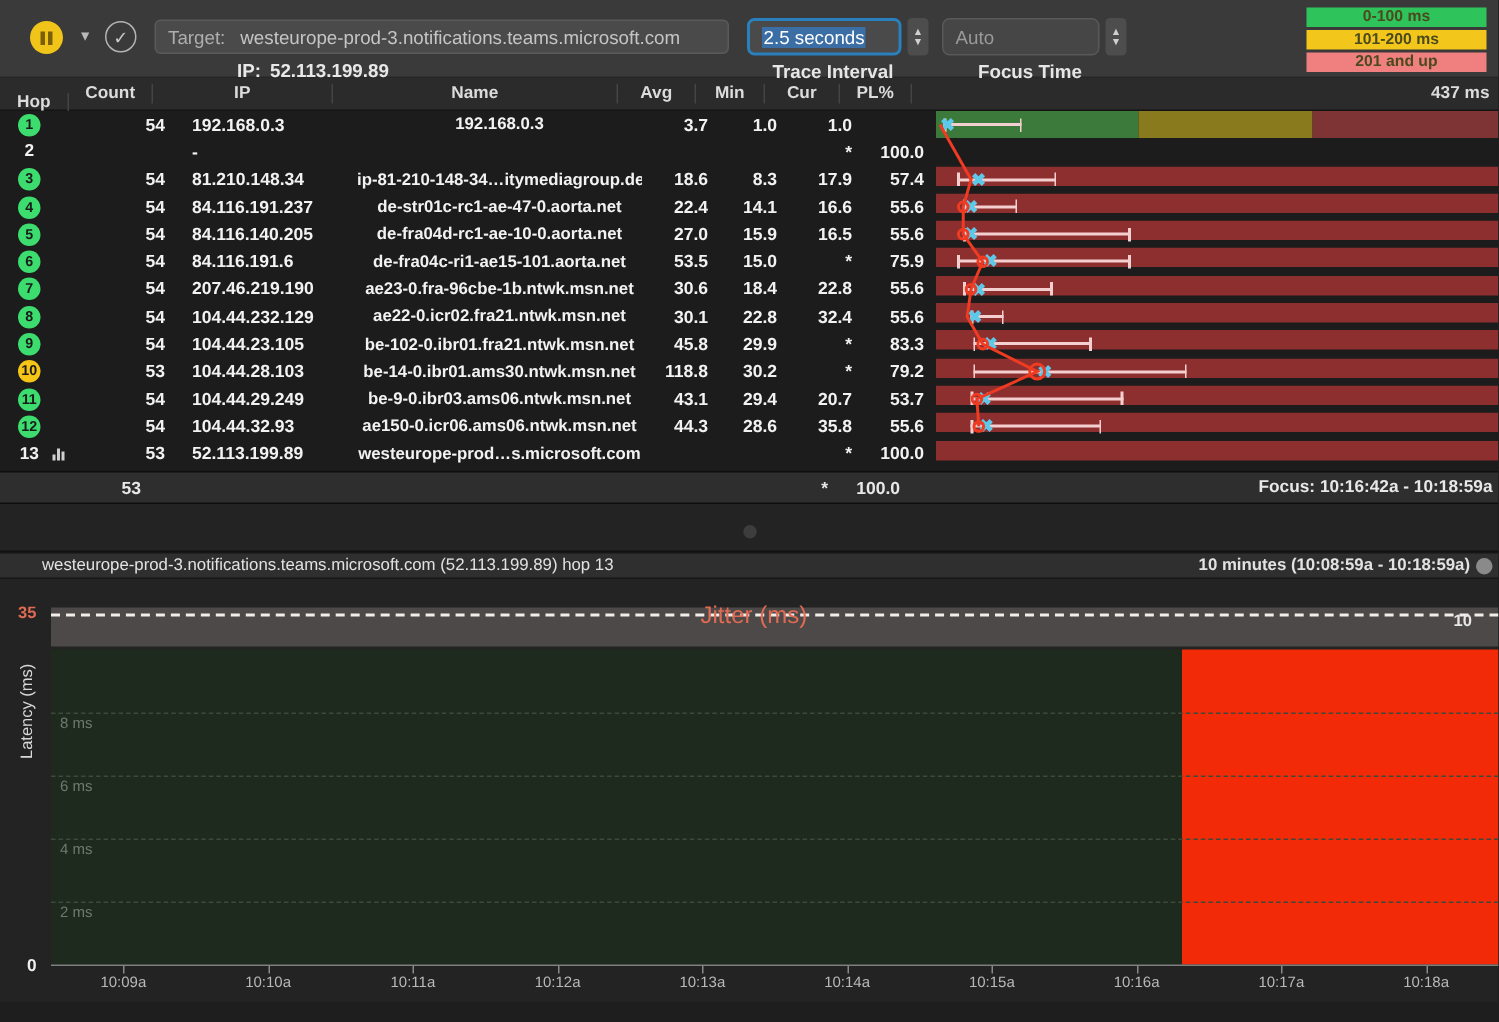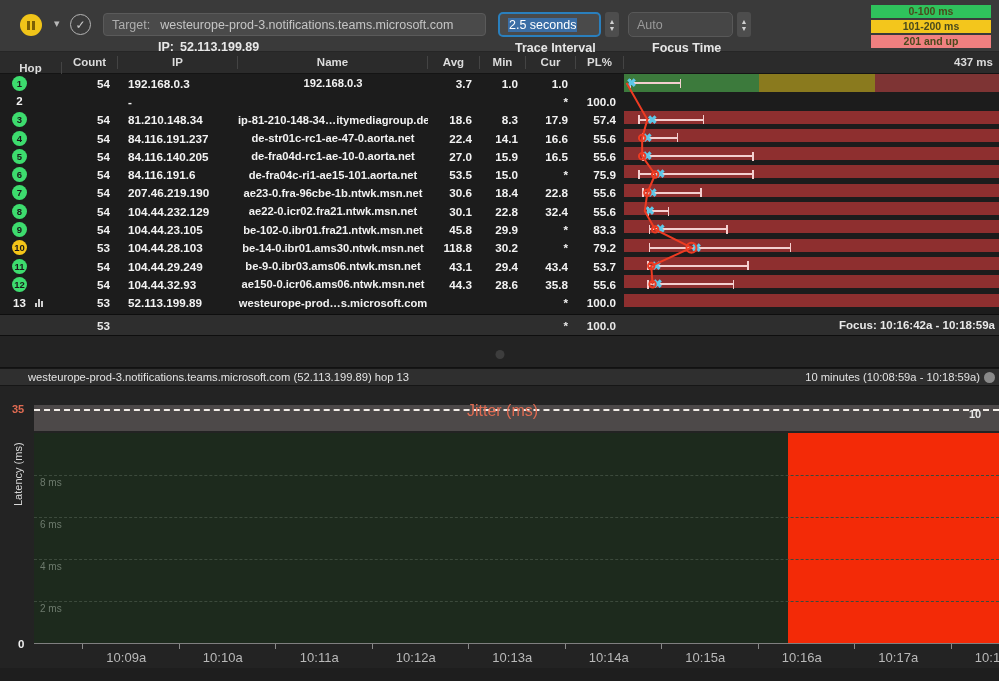--- a/index.html
+++ b/index.html
@@ -42,21 +42,21 @@
   .lg-green { background:#2fc35c; }
   .lg-yellow { background:#f3c61c; }
   .lg-red { background:#f08080; color:#5e2020; }
 
   
   .thead { height:22px; background:#2b2b2b; border-bottom:1px solid #141414;
     display:flex; align-items:center; font-size:11.5px; font-weight:bold; color:#dcdcdc; }
   .thead .c { text-align:center; border-right:1px solid #444; height:13px; line-height:13px; }
   .thead .c:last-child { border-right:none; }
 
-  .col-hop{width:62px;margin-top:12px;} .col-cnt{width:56px;} .col-ip{width:120px;}
+  .col-hop{width:46px;margin-top:12px;} .col-cnt{width:56px;} .col-ip{width:120px;}
   .col-name{width:190px;} .col-avg{width:52px;} .col-min{width:46px;}
   .col-cur{width:50px;} .col-pl{width:48px;} .col-graph{flex:1;}
 
   
   .tbody { height:240px; background:#1c1c1c; position:relative; }
   .trow { display:flex; align-items:center; height:18.3px; font-size:11.7px;
     font-weight:bold; color:#f2f2f2; position:relative; }
   .cell { text-align:right; padding-right:8px; }
   .cell.lft { text-align:left; padding-left:10px; }
   .hopcell { width:62px; display:flex; align-items:center; padding-left:12px; gap:6px; }
@@ -93,21 +93,21 @@
   
   .midgap { height:32px; background:#232323; position:relative;
     border-bottom:1px solid #111; }
   .grip { position:absolute; left:50%; top:14px; transform:translateX(-50%);
     width:9px; height:9px; border-radius:50%; background:#3d3d3d; }
 
   
   .chdr { height:18px; background:#2f2f2f; border-top:1px solid #161616;
     border-bottom:1px solid #161616; display:flex; align-items:center;
     font-size:11.2px; color:#e2e2e2; padding:0 4px 0 28px; }
-  .chdr .right { margin-left:auto; display:flex; align-items:flex-end; gap:4px; }
+  .chdr .right { margin-left:auto; display:flex; align-items:flex-end; gap:4px;font-weight:bold; }
   .gearico { width:11px; height:11px; border-radius:50%; background:#8a8a8a;
     display:inline-block; }
 
   
   .chart { position:relative; height:282px; background:#232323; }
   .ylabel { position:absolute; left:12px; top:120px; transform:rotate(-90deg);
     transform-origin:left top; font-size:11px; color:#d8d8d8; white-space:nowrap; }
   .ytick { position:absolute; font-size:11px; font-weight:bold; color:#e6e6e6; right:0; }
   .jitter-band { position:absolute; left:34px; right:0; top:19px; height:26px;
     background:#4d4949; }
@@ -117,22 +117,22 @@
   .jitter-35 { position:absolute; left:12px; top:17px; font-size:11px;
     font-weight:bold; color:#e06b52; }
   .plot { position:absolute; left:34px; right:0; top:47px; bottom:25px;
     background:#1d2a1d; }
   .gline { position:absolute; left:0; right:0; height:0; border-top:1px dashed #3c4a3c; }
   .glabel { position:absolute; left:6px; font-size:10px; color:#6d7a6d; }
   .redblock { position:absolute; top:0; bottom:0; left:754px; right:0; background:#f32a07; }
   .axis { position:absolute; left:34px; right:0; bottom:24px; height:1px; background:#7f7f7f; }
   .xaxis-ticks { position:absolute; left:34px; right:0; bottom:0; height:24px; }
   .xtick { position:absolute; top:0; width:1px; height:5px; background:#8a8a8a; }
-  .xtlabel { position:absolute; top:6px; font-size:13px; color:#b9b9b9;
-    transform:translateX(-50%); white-space:nowrap;margin-left:44px; }
+  .xtlabel { position:absolute; top:6px; font-size:10px; color:#b9b9b9;
+    transform:translateX(-50%); white-space:nowrap; }
   .zero { position:absolute; left:18px; bottom:18px; font-size:11.5px;
     font-weight:bold; color:#efefef; }
 </style>
 </head>
 <body>
 
 <div class="toolbar">
   <div class="tb-pause">
       <i></i>
       <i></i>
@@ -353,21 +353,21 @@
     </div>
     <div class="trow">
       <div class="hopcell">
        <span class="bubble b-green">11</span>
      </div>
      <div class="cell col-cnt">54</div>
      <div class="cell lft col-ip">104.44.29.249</div>
      <div class="namecell">be-9-0.ibr03.ams06.ntwk.msn.net</div>
      <div class="cell col-avg">43.1</div>
      <div class="cell col-min">29.4</div>
-     <div class="cell col-cur">43.4</div>
+     <div class="cell col-cur">20.7</div>
      <div class="cell col-pl">53.7</div>
      <div class="gcell">
         <div class="gband" style="left:0;right:0;top:0;height:13px;background:#8e2f2f"></div>
         <div class="bar" style="left:23.356401384083043px;width:101.21107266435988px"></div>
         <div class="xmark" style="left:27.249134948096888px">✖</div>
       </div>
     </div>
     <div class="trow">
       <div class="hopcell">
        <span class="bubble b-green">12</span>

